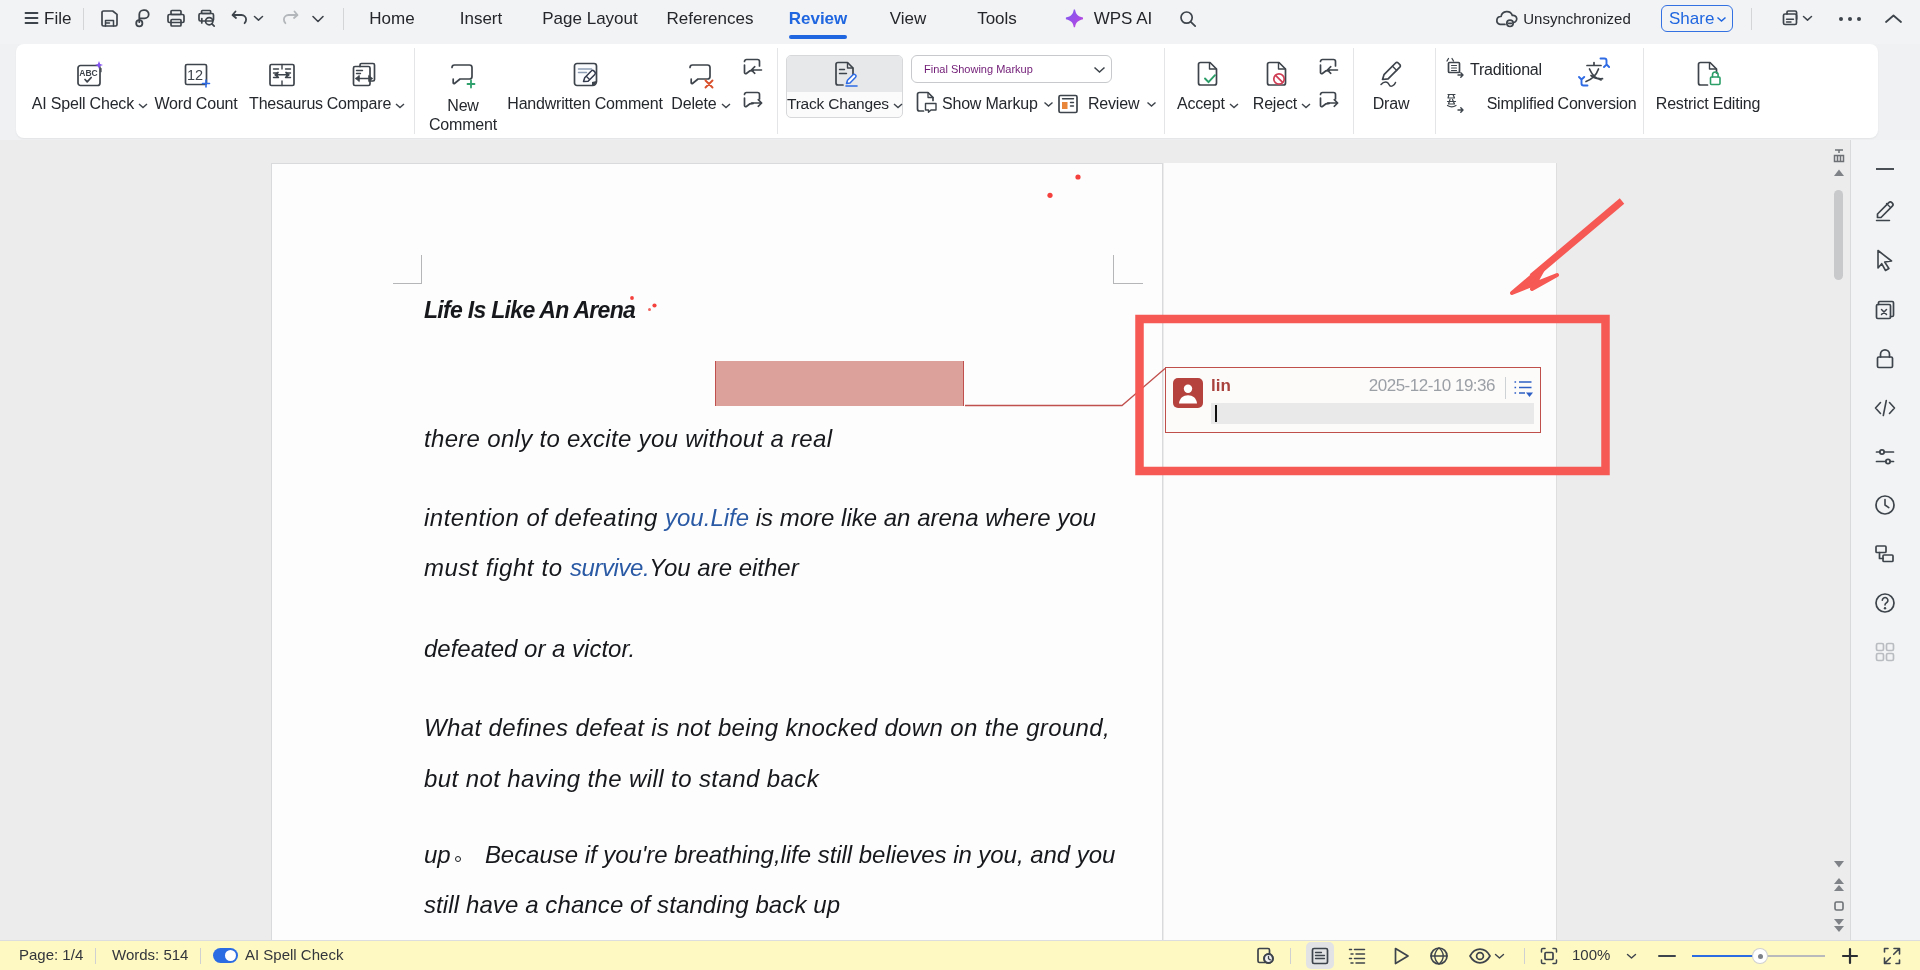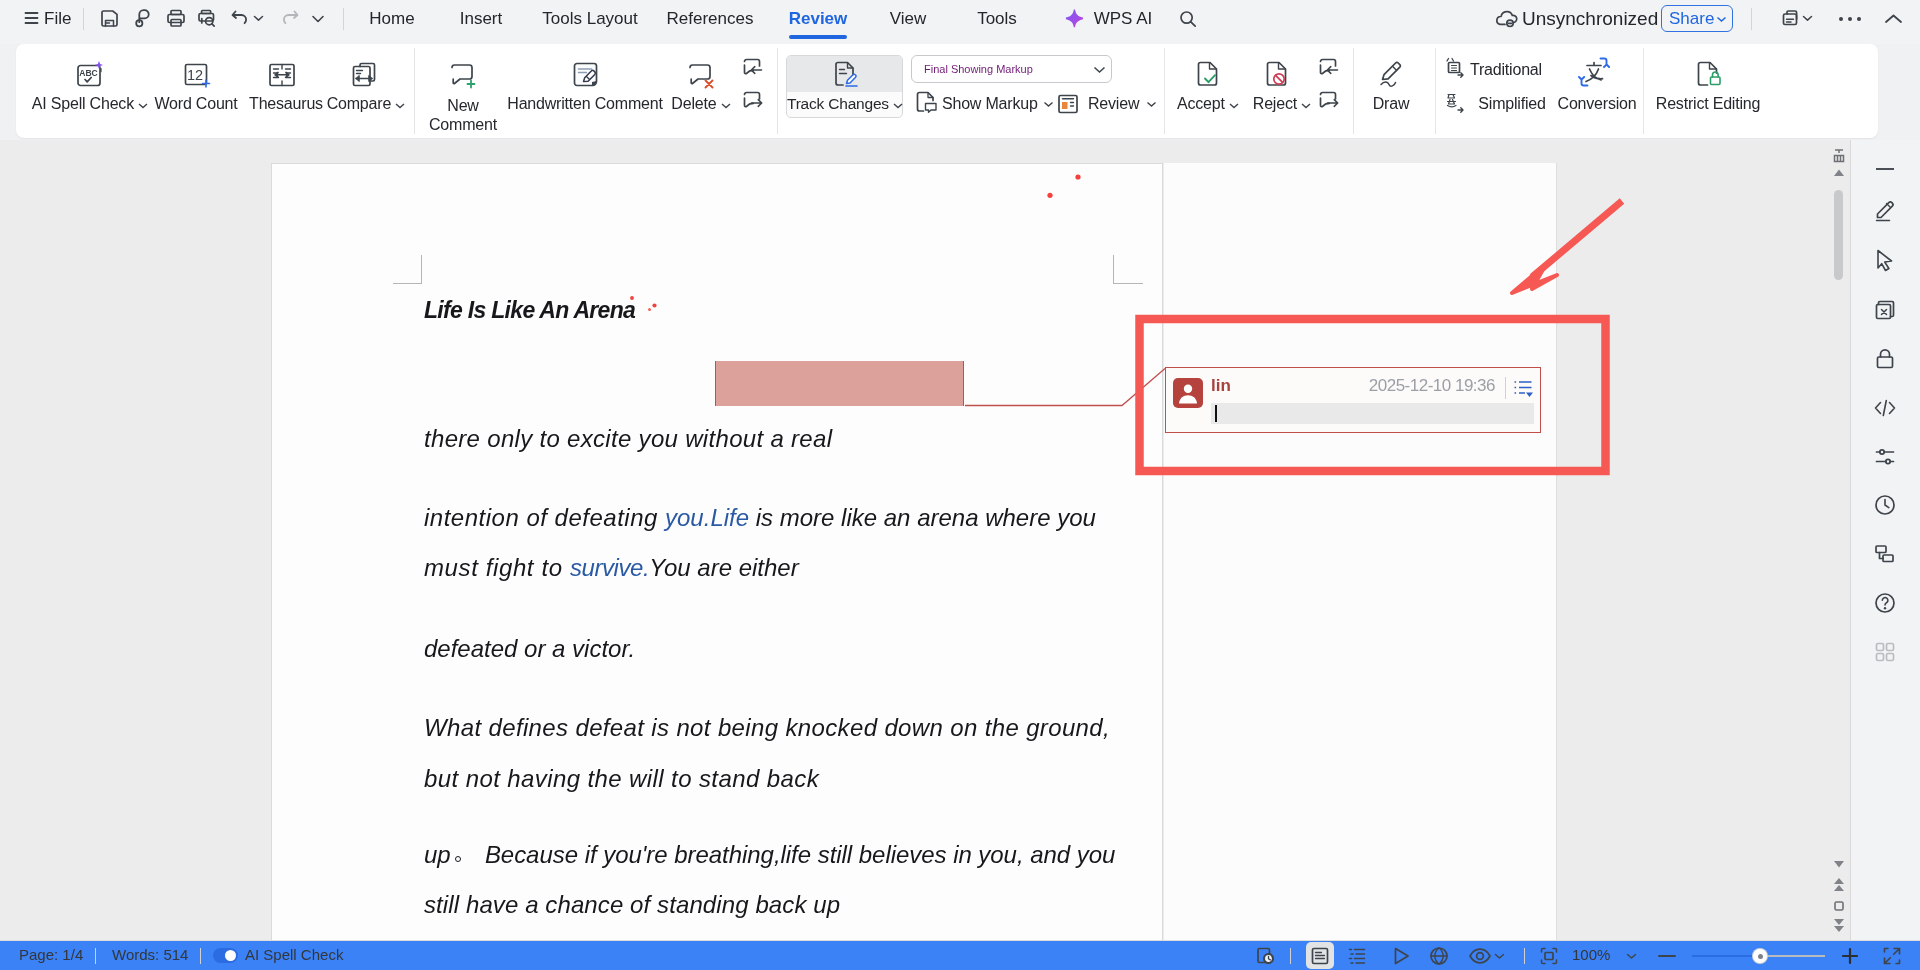--- a/index.html
+++ b/index.html
@@ -17,21 +17,21 @@
 .rlabel{position:absolute;height:20px;line-height:20px;font-size:16px;letter-spacing:-0.2px;color:#25282d;text-align:center;white-space:nowrap;}
 .gsep{position:absolute;top:4px;height:86px;width:1px;background:#e4e5e7;}
 
 #docarea{position:absolute;left:0;top:140px;width:1850px;height:800px;background:#ececec;overflow:hidden;}
 #page{position:absolute;left:271px;top:23px;width:892px;height:900px;background:#fdfdfd;border:1px solid #d9dadb;border-bottom:none;}
 #commentzone{position:absolute;left:1164px;top:23px;width:393px;height:900px;background:#fcfcfc;border-right:1px solid #dededf;}
 .docline{position:absolute;font-style:italic;font-size:24px;color:#16181c;white-space:pre;}
 .blue{color:#2b5aa5;}
 .cjkdot{display:inline-block;width:6px;height:6px;border:1.6px solid #1a1c20;border-radius:50%;margin:0 11px 1px 4px;}
 
-#statusbar{position:absolute;left:0;top:940px;width:1920px;height:30px;background:#3b82f6;border-top:1px solid #dcddde;font-size:15px;color:#33363b;}
+#statusbar{position:absolute;left:0;top:940px;width:1920px;height:30px;background:#fef9c3;border-top:1px solid #dcddde;font-size:15px;color:#33363b;}
 
 #sidebar{position:absolute;left:1850px;top:140px;width:70px;height:800px;background:#f2f3f4;border-left:1px solid #d9dadb;}
 </style>
 </head>
 <body>
 <div id="app">
   <div id="topbar">
 
     <svg class="ic abs" style="left:24px;top:11px" width="15" height="14" viewBox="0 0 15 14">
         <path d="M1.5 2h12M1.5 7h12M1.5 12h12" stroke-width="1.8"></path>
@@ -76,21 +76,21 @@
         <path d="M16 6H7.5a4.6 4.6 0 00-4.6 4.6v0a5 5 0 001.5 3.6" stroke-width="1.8"></path>
       </svg>
 
     <svg class="ic abs" style="left:311px;top:15px" width="14" height="9" viewBox="0 0 14 9">
         <path d="M2 1.5l5 5 5-5" stroke-width="1.6"></path>
       </svg>
     <div class="vsep" style="left:343px;top:8px;height:22px;"></div>
 
     <div class="menuitem" style="left:364px;width:56px;">Home</div>
     <div class="menuitem" style="left:456px;width:50px;">Insert</div>
-    <div class="menuitem" style="left:537px;width:106px;">Tools Layout</div>
+    <div class="menuitem" style="left:537px;width:106px;">Page Layout</div>
     <div class="menuitem" style="left:663px;width:94px;">References</div>
     <div class="menuitem" style="left:786px;width:64px;color:#1f66e0;font-weight:bold;">Review</div>
     <div class="abs" style="left:789px;top:35px;width:58px;height:3.5px;background:#1f66e0;border-radius:2px;"></div>
     <div class="menuitem" style="left:886px;width:44px;">View</div>
     <div class="menuitem" style="left:974px;width:46px;">Tools</div>
 
     <svg class="abs" style="left:1064px;top:8px" width="22" height="22" viewBox="0 0 22 22">
         <defs>
           <linearGradient id="wpsai" x1="0" y1="0" x2="1" y2="1">
             <stop offset="0" stop-color="#7b5cf0"></stop>
@@ -106,21 +106,21 @@
         <circle cx="8.6" cy="8.6" r="5.6"></circle>
         <path d="M12.8 12.8l4.4 4.4"></path>
       </svg>
 
     <svg class="ic abs" style="left:1494px;top:8px" width="24" height="21" viewBox="0 0 24 21">
         <path d="M18.3 14.5h.9a3.6 3.6 0 10-.9-7.1 5.8 5.8 0 00-11.2 1.1A4 4 0 006 16.4h5"></path>
         <circle cx="16" cy="15.3" r="3.4" fill="#f2f3f4" stroke="none"></circle>
         <circle cx="16" cy="15.3" r="3.2"></circle>
         <path d="M14.4 15.3h3.2"></path>
       </svg>
-    <div class="menuitem" style="left:1522px;width:110px;text-align:center;font-size:19px;">Unsynchronized</div>
+    <div class="menuitem" style="left:1522px;width:110px;text-align:center;font-size:15px;">Unsynchronized</div>
     <div class="abs" style="left:1661px;top:5px;width:72px;height:27px;border:1.5px solid #3371e3;border-radius:6px;"></div>
     <div class="menuitem" style="left:1669px;width:44px;color:#1f66e0;">Share</div>
     <svg class="abs" style="left:1716px;top:16px;stroke:#1f66e0;fill:none" width="11" height="7" viewBox="0 0 11 7">
         <path d="M1.5 1.5l4 3.6 4-3.6" stroke-width="1.5"></path>
       </svg>
     <div class="vsep" style="left:1751px;top:8px;height:22px;"></div>
 
     <svg class="ic abs" style="left:1779px;top:9px" width="20" height="19" viewBox="0 0 20 19">
         <rect x="4.5" y="5" width="13" height="10.5" rx="1.5"></rect>
         <path d="M8 5V3.2a1.2 1.2 0 011.2-1.2H16a1.6 1.6 0 011.6 1.6V10"></path>
@@ -299,21 +299,21 @@
       <rect x="4.5" y="7.5" width="11" height="10" rx="1"></rect>
       <path d="M7.5 10.5h5M7.5 13h5M7.5 15.5h5" stroke-width="1.2"></path>
       <path d="M14 20h4.5M16.8 17.8 19 20l-2.2 2.2" stroke-width="1.4"></path>
     </svg>
     <div class="rlabel" style="left:1454px;top:16px;width:90px;text-align:left;">Traditional</div>
     
     <svg class="ic abs" style="left:1428px;top:46px" width="24" height="24" viewBox="0 0 24 24">
       <path d="M4 4.5h7M4.5 8h6M3.5 11.5h8M5 4.5 4 8M9 4.5 10.5 8M6 9.5 4.5 14M8.5 9.5l2 4.5M3.5 15.5c2.5 1.5 6 1.5 8.5 0M5 14h5" stroke-width="1.2"></path>
       <path d="M14 20h4.5M16.8 17.8 19 20l-2.2 2.2" stroke-width="1.4"></path>
     </svg>
-    <div class="rlabel" style="left:1454px;top:50px;width:84px;text-align:center;">Simplified</div>
+    <div class="rlabel" style="left:1454px;top:50px;width:84px;text-align:right;">Simplified</div>
     
     <svg class="abs" style="left:1562px;top:12px;fill:none;stroke-linecap:round;stroke-linejoin:round" width="32" height="32" viewBox="0 0 32 32">
       <path d="M9 9.5h14M16 6.5v3M11.5 13c2.5 6 6.5 9.5 11.5 11M20.5 13c-2.5 7-7 10.5-12.5 12.5M13 19.5c2.5 2.2 7.5 3.5 11.5 3.2" stroke="#3e444b" stroke-width="1.7"></path>
       <path d="M22.5 2.5h4a2 2 0 012 2v4.2M26 11l2.6-2.5 2.5 2.5" stroke="#2e6be5" stroke-width="1.9"></path>
       <path d="M9.5 29.5h-4a2 2 0 01-2-2v-4.2M6.2 21 3.5 23.5 1 21" stroke="#2e6be5" stroke-width="1.9"></path>
     </svg>
     <div class="rlabel" style="left:1537px;top:50px;width:88px;">Conversion</div>
     <div class="gsep" style="left:1627px;"></div>
     
     <svg class="ic abs" style="left:1677px;top:15px" width="31" height="30" viewBox="0 0 31 30">

